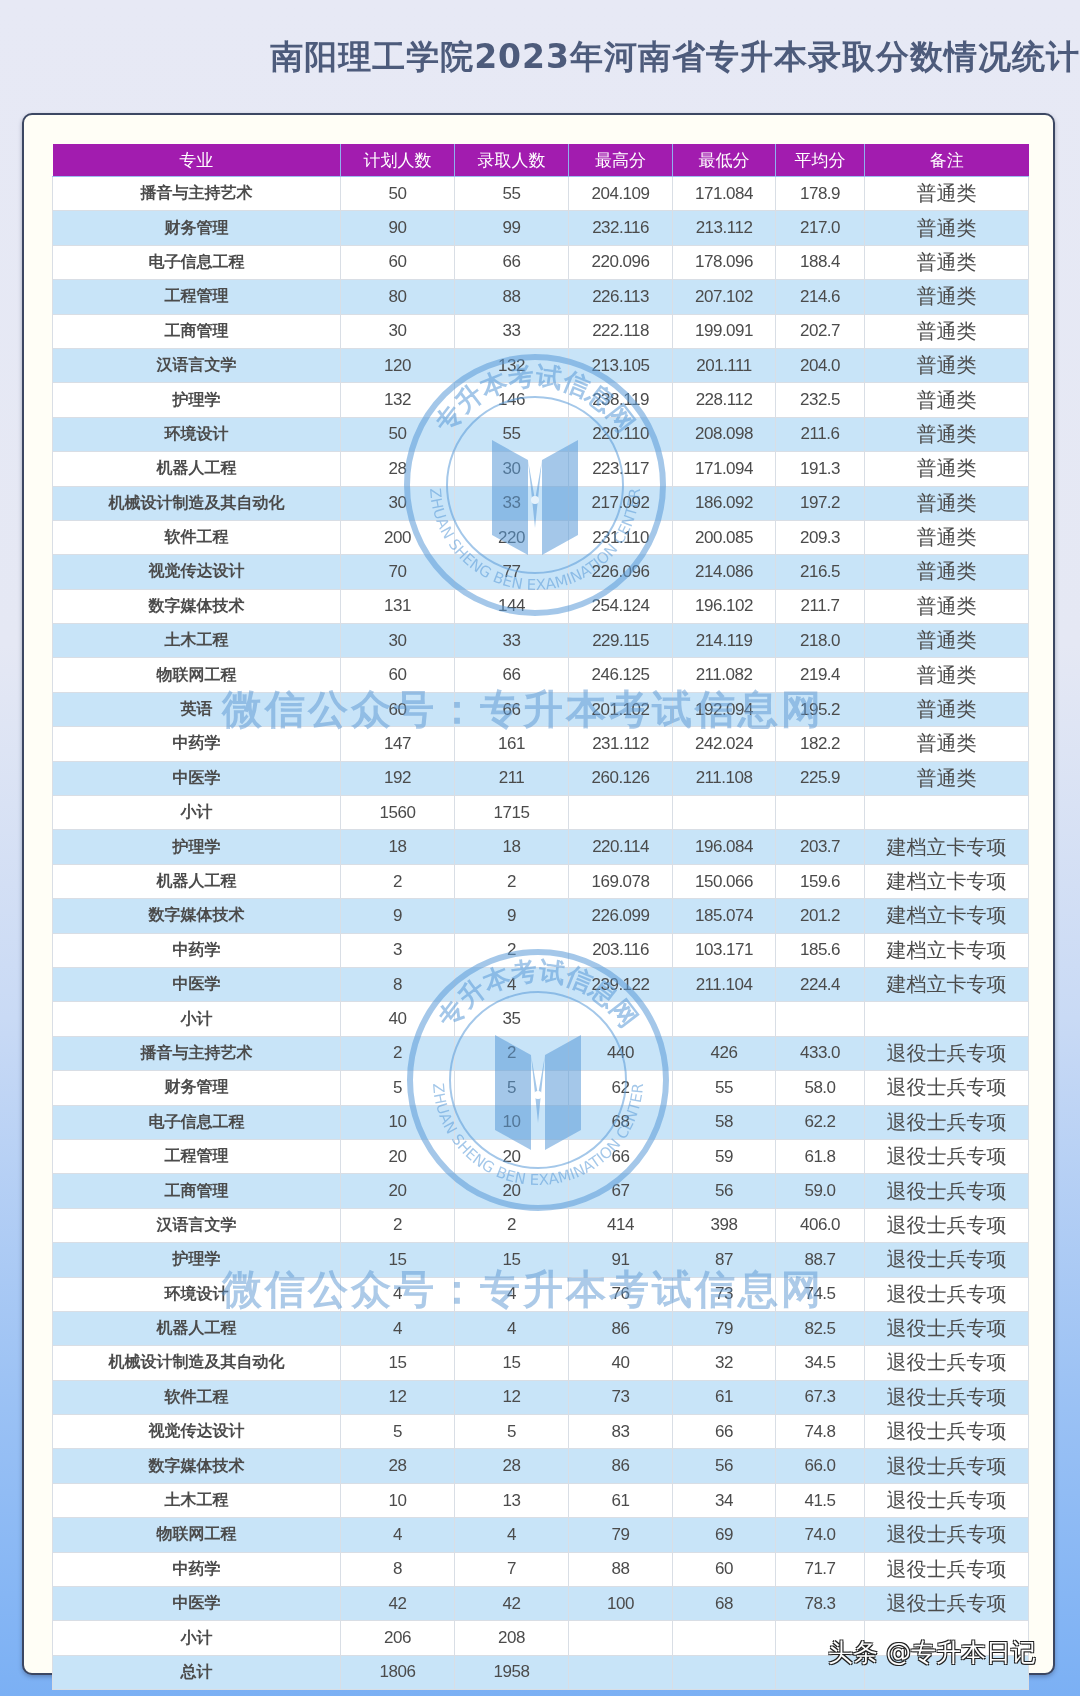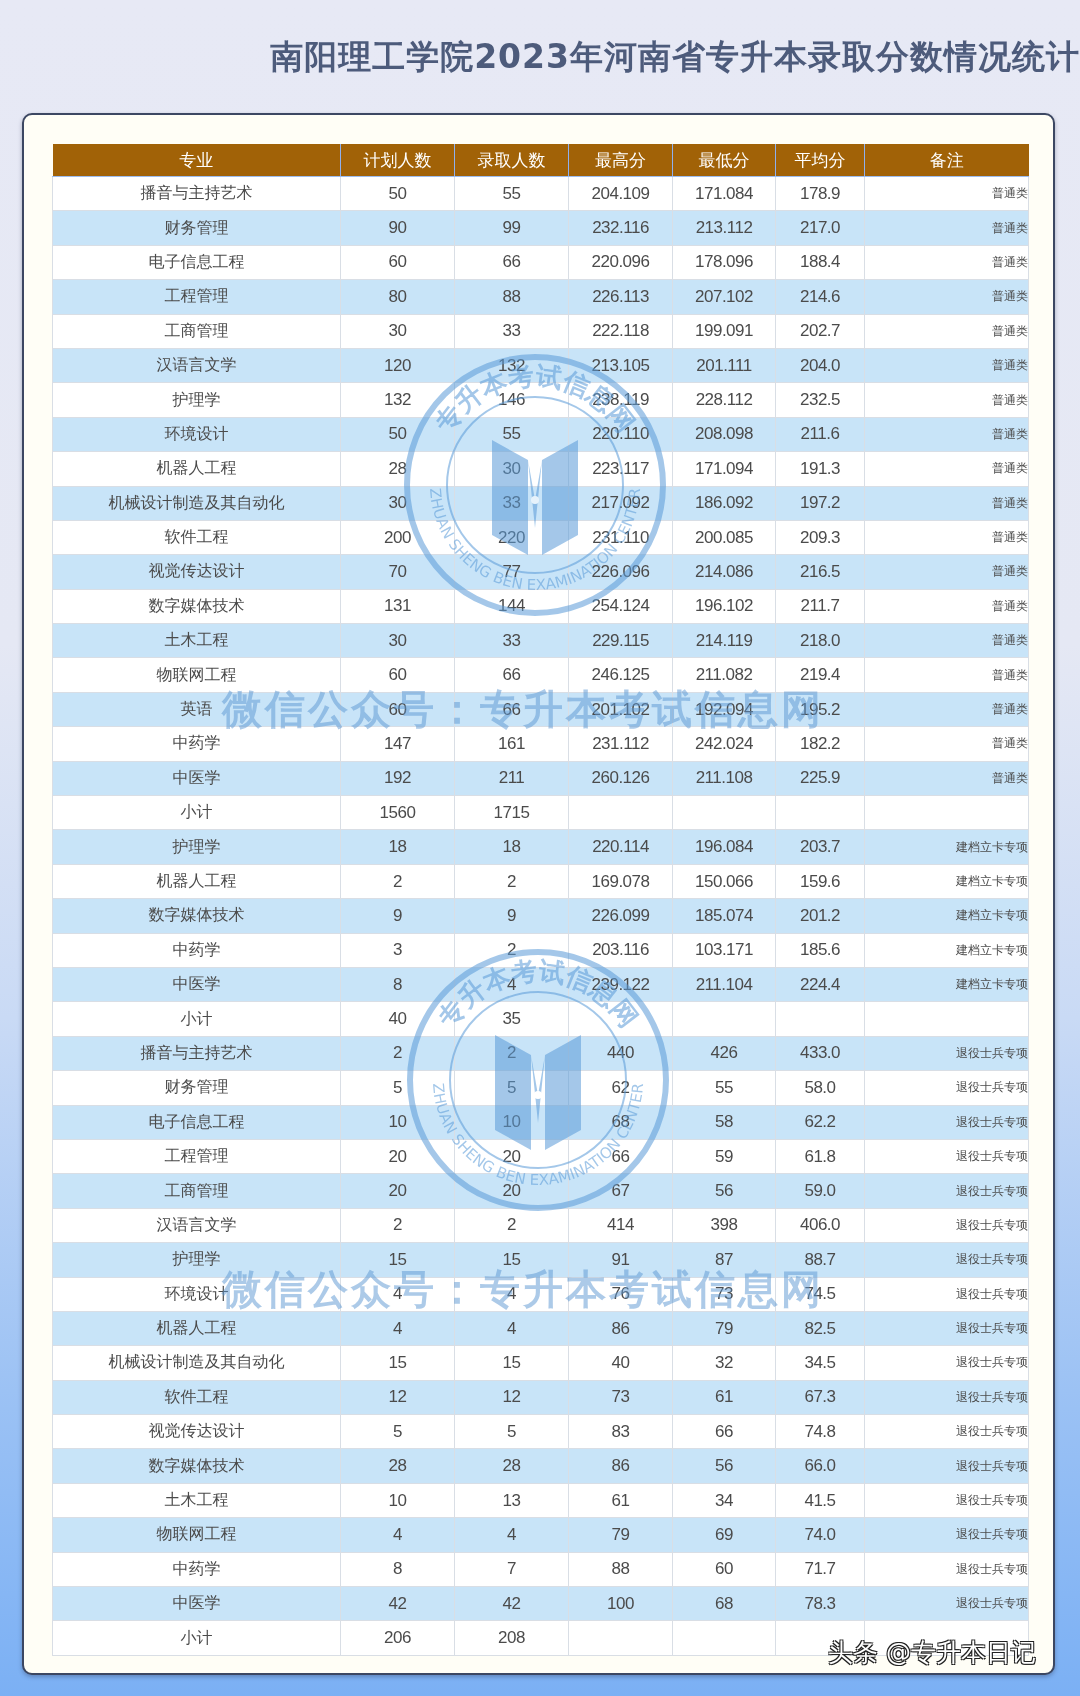--- a/index.html
+++ b/index.html
@@ -16,32 +16,32 @@
   .card {
     position: absolute; left: 22px; top: 113px; width: 1029px; height: 1558px;
     background: #fffef6; border: 2px solid #3c4762; border-radius: 10px;
     box-shadow: 0 2px 4px rgba(40,50,80,0.35);
   }
   .table {
     position: absolute; left: 52px; top: 144px; width: 976px;
     border-collapse: collapse; table-layout: fixed;
   }
   .table th {
-    background: #a16207; color: #ffffff; font-weight: normal; font-size: 17px;
+    background: #a21caf; color: #ffffff; font-weight: normal; font-size: 17px;
     height: 32px; padding: 0; text-align: center;
     border-right: 1px solid #8fb0ee; border-bottom: 1px solid #9dbdf0;
   }
   .table th:last-child { border-right: none; margin-left: 16px; }
   .table td {
     height: 33.4px; padding: 0; text-align: center; font-size: 17px; color: #4b4b4b;
     border: 1px solid #d9dee5; letter-spacing: -0.5px;
     font-family: "Liberation Sans", "DejaVu Sans", sans-serif;
   }
-  .table td.major { font-family: "DejaVu Sans", sans-serif; letter-spacing: 0; font-size: 16px; }
-  .table td.note { font-family: "DejaVu Sans", sans-serif; letter-spacing: 0; font-size: 12px; text-align: right; }
+  .table td.major { font-family: "DejaVu Sans", sans-serif; letter-spacing: 0; font-size: 16px; font-weight: bold; }
+  .table td.note { font-family: "DejaVu Sans", sans-serif; letter-spacing: 0; font-size: 20px; }
   .table tr.odd td { background: #ffffff; }
   .table tr.even td { background: #c8e4f8; }
   .seal {
     position: absolute; width: 270px; height: 270px; pointer-events: none; opacity: 0.55;
   }
   .wm-text {
     position: absolute; left: 222px; width: 630px; 
     font-size: 40px; font-weight: bold; color: rgba(90,150,210,0.5);
     letter-spacing: 3px; pointer-events: none; white-space: nowrap;
   }
@@ -460,20 +460,29 @@
       </tr>
       <tr class="odd">
         <td class="major">小计</td>
         <td>206</td>
         <td>208</td>
         <td></td>
         <td></td>
         <td></td>
         <td class="note"></td>
       </tr>
+      <tr class="even">
+        <td class="major">总计</td>
+        <td>1806</td>
+        <td>1958</td>
+        <td></td>
+        <td></td>
+        <td></td>
+        <td class="note"></td>
+      </tr>
     </tbody>
 </table>
 
 <svg class="seal" style="left:400px; top:350px;" viewBox="0 0 270 270">
   <defs>
     <path id="arcTop1" d="M 35 135 A 100 100 0 0 1 235 135"></path>
     <path id="arcBot1" d="M 30 135 A 105 105 0 0 0 240 135"></path>
   </defs>
   <circle cx="135" cy="135" r="128" fill="none" stroke="#5a9bd8" stroke-width="6"></circle>
   <circle cx="135" cy="135" r="88" fill="none" stroke="#5a9bd8" stroke-width="2"></circle>

